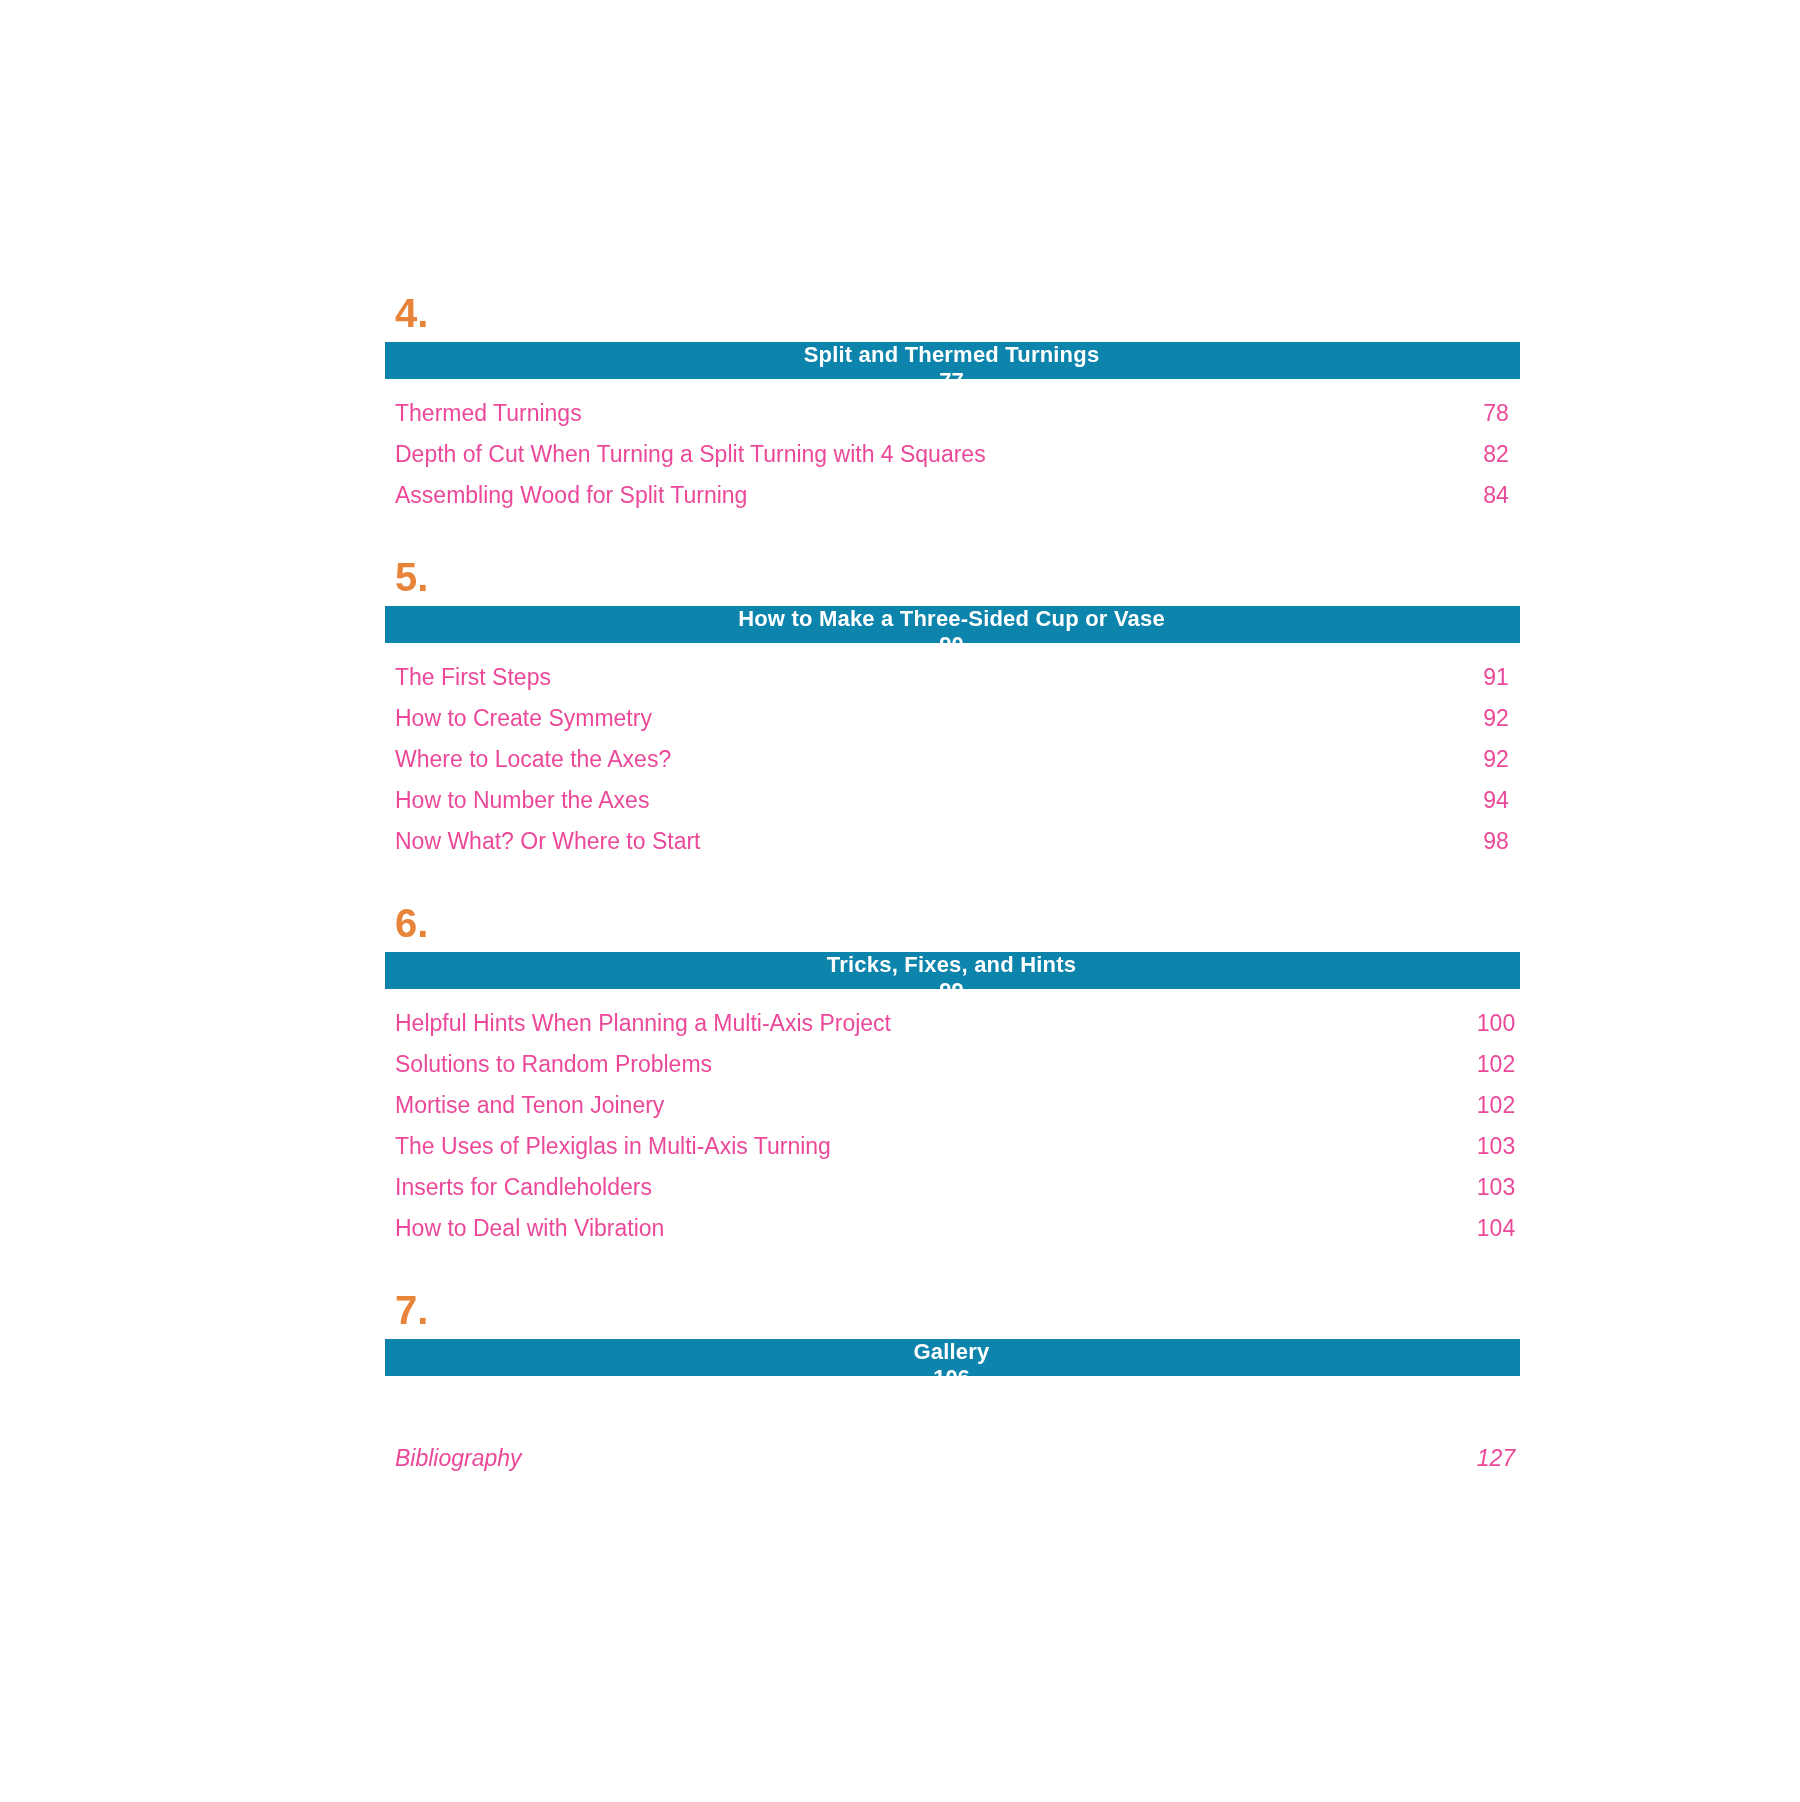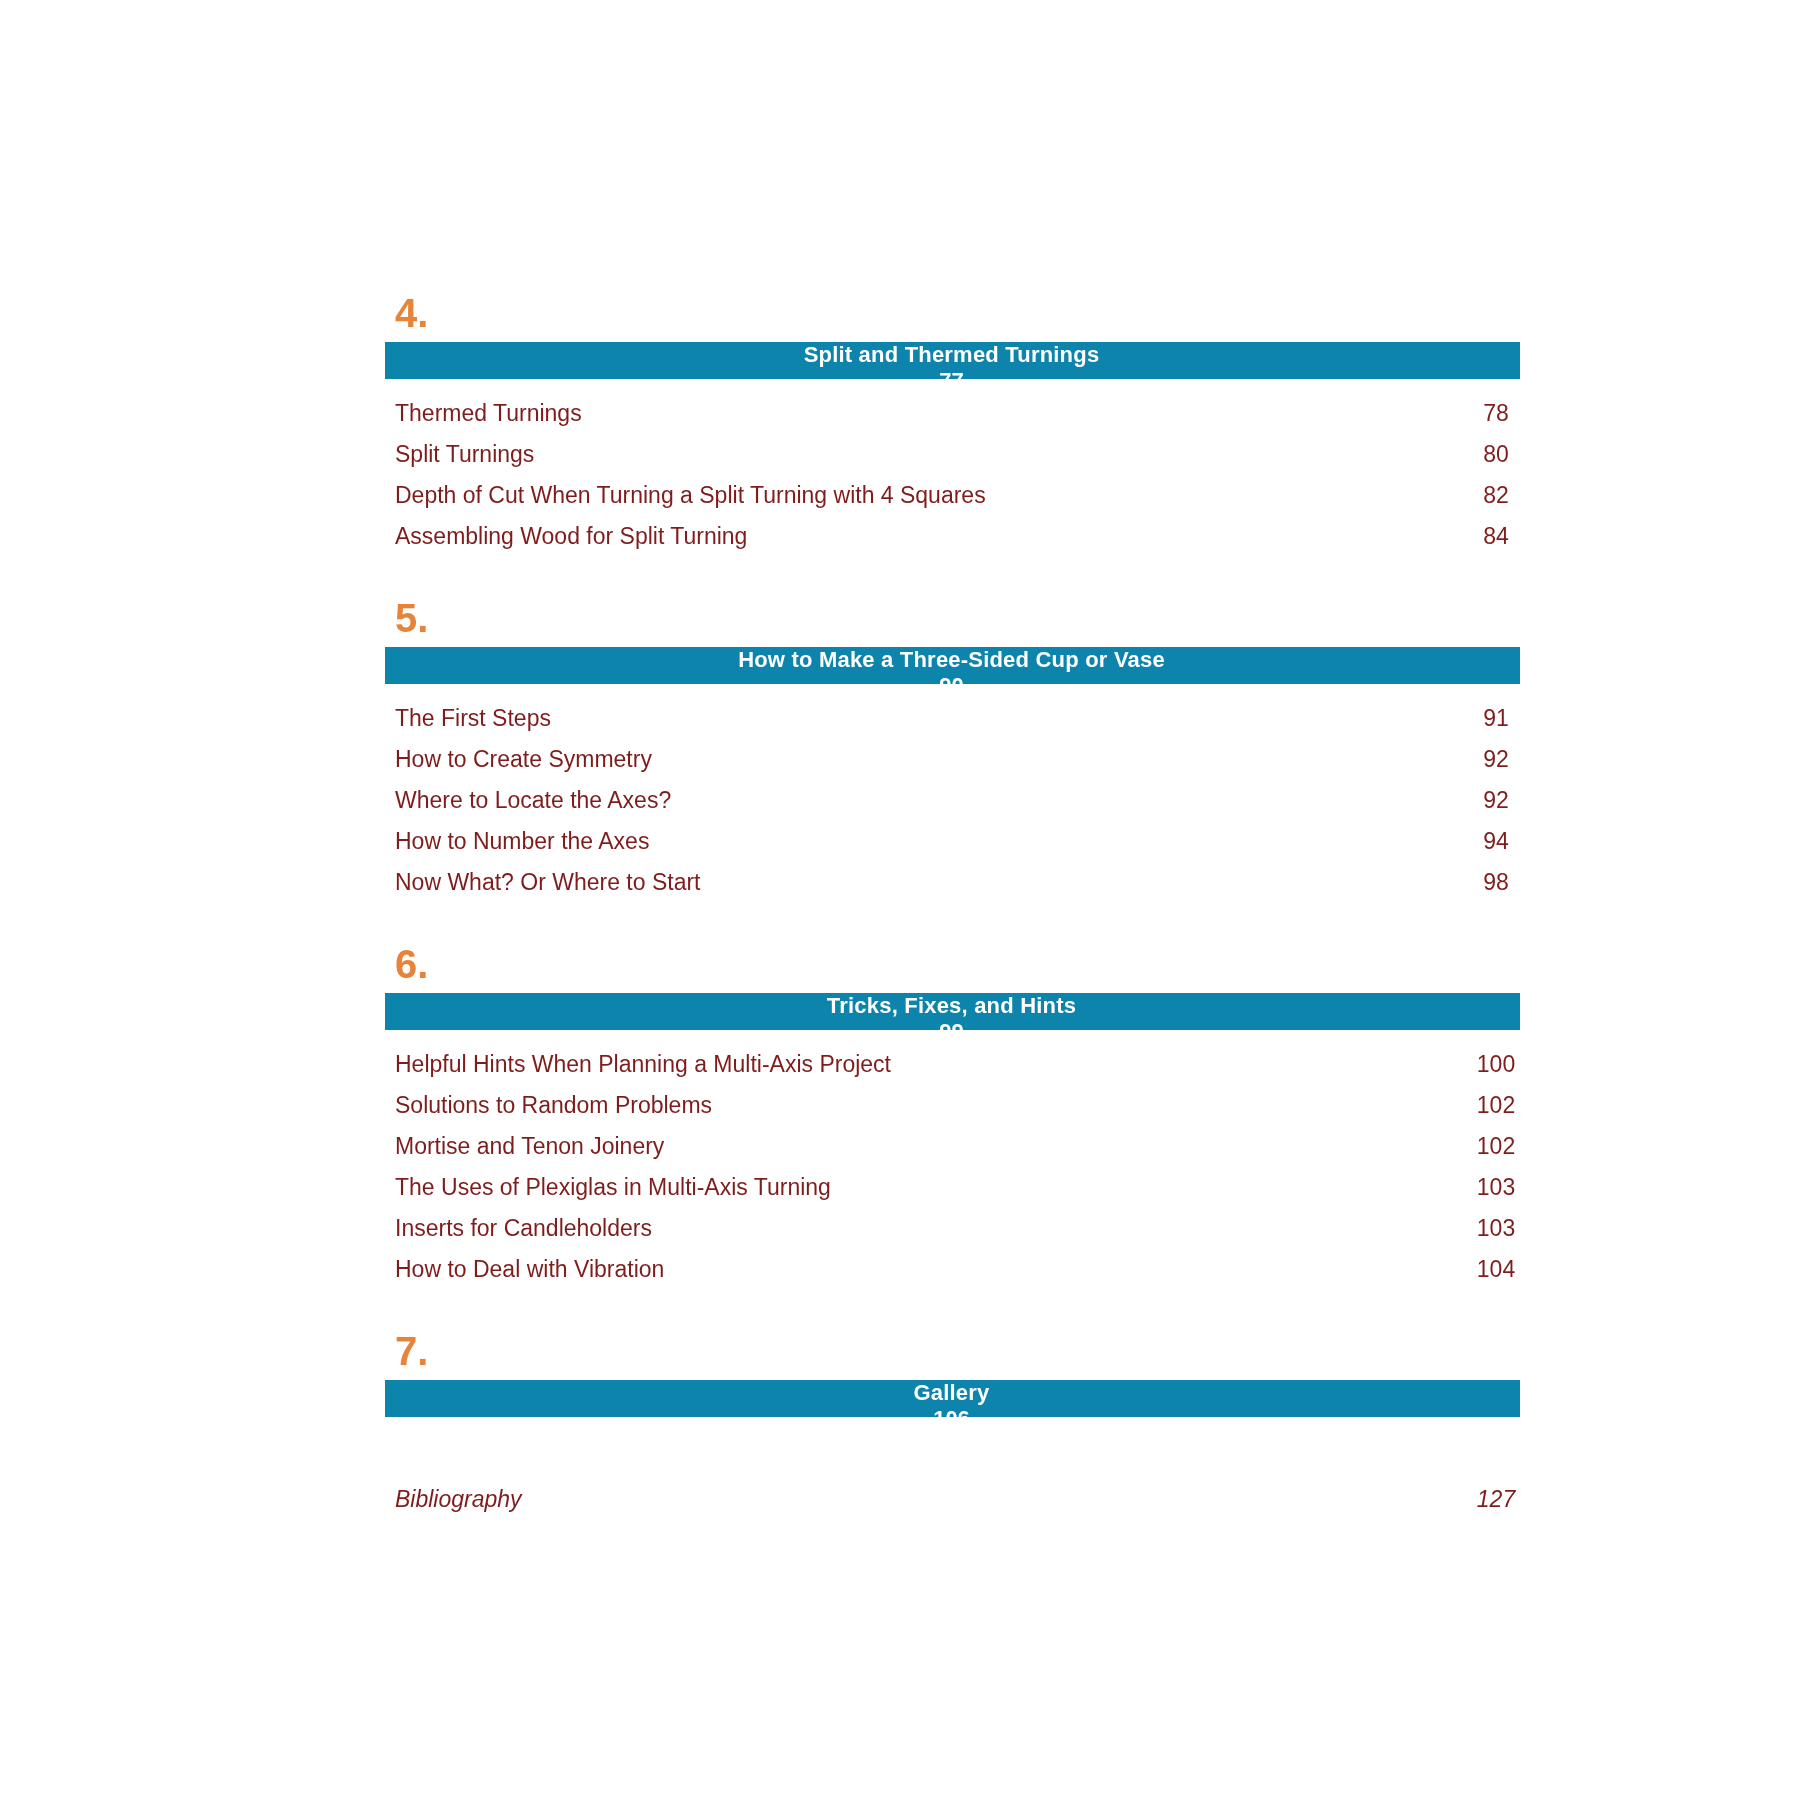--- a/index.html
+++ b/index.html
@@ -65,21 +65,21 @@
   .entries {
     margin-top: 14px;
     padding-left: 10px;
     padding-right: 2px;
   }
   .entry {
     display: flex;
     align-items: baseline;
     font-size: 23px;
     line-height: 41px;
-    color: #7f1d1d;
+    color: #ec4899;
     white-space: nowrap;
   }
   .entry .label {
     flex: 0 0 auto;
   }
   .entry .leader {
     flex: 1 1 auto;
     overflow: hidden;
     margin: 0 2px;
     position: relative;
@@ -120,25 +120,20 @@
         <span class="title">Split and Thermed Turnings</span>
         <span class="page-no">77</span>
       </div>
       <div class="entries">
         <div class="entry">
           <span class="label">Thermed Turnings</span>
           <span class="leader"></span>
           <span class="pg">78</span>
         </div>
         <div class="entry">
-          <span class="label">Split Turnings</span>
-          <span class="leader"></span>
-          <span class="pg">80</span>
-        </div>
-        <div class="entry">
           <span class="label">Depth of Cut When Turning a Split Turning with 4 Squares</span>
           <span class="leader"></span>
           <span class="pg">82</span>
         </div>
         <div class="entry">
           <span class="label">Assembling Wood for Split Turning</span>
           <span class="leader"></span>
           <span class="pg">84</span>
         </div>
       </div>

